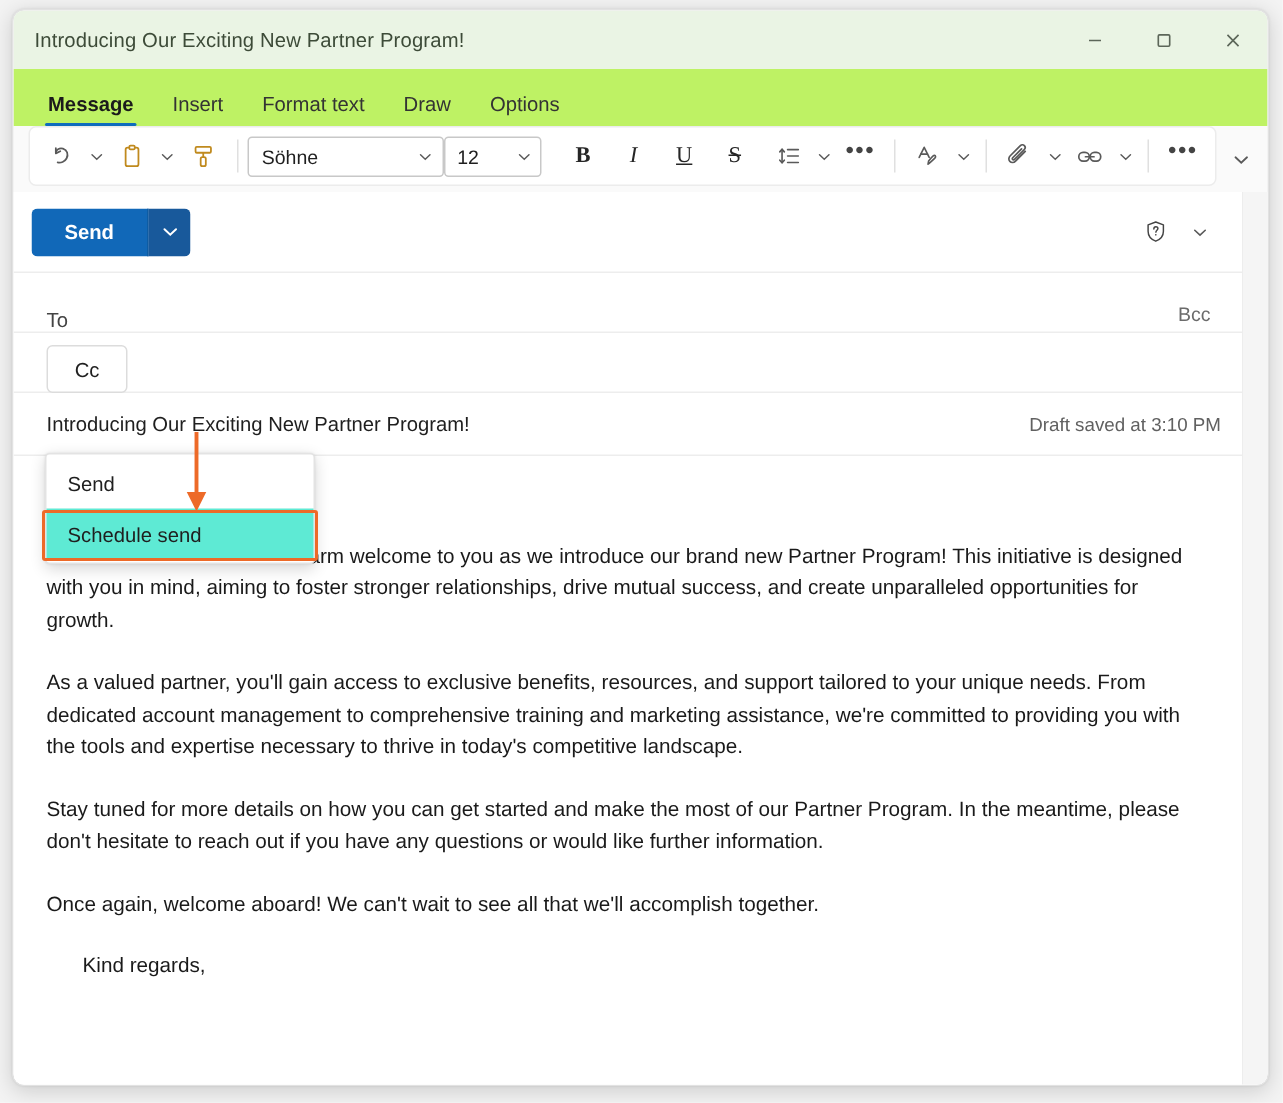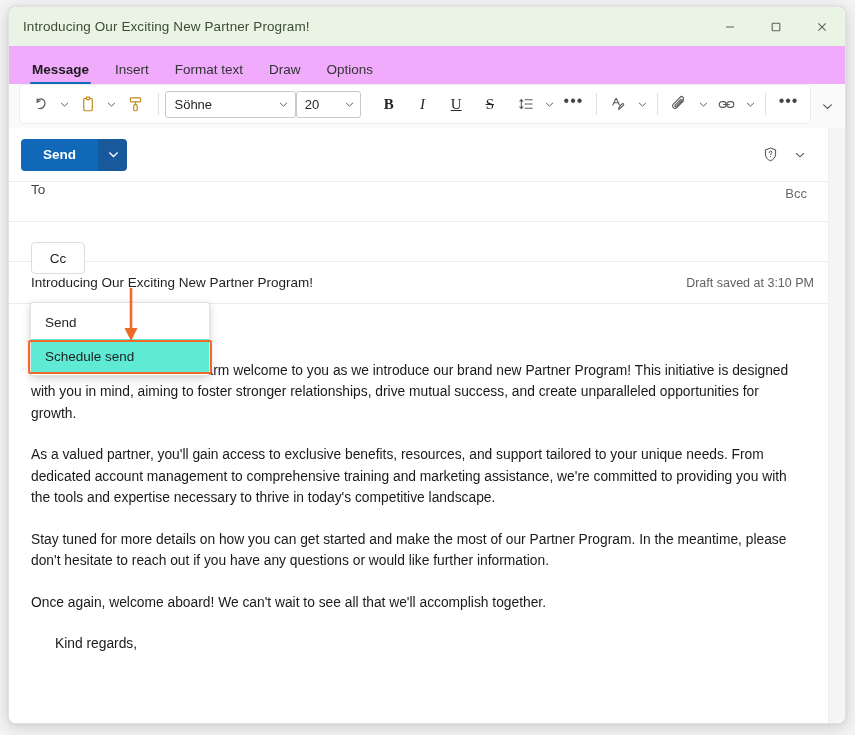--- a/index.html
+++ b/index.html
@@ -42,21 +42,21 @@
   .win-btn {
     width: 46px; height: 39px;
     display: flex; align-items: center; justify-content: center;
     cursor: default;
   }
   .win-btn svg { stroke: #5c6659; }
 
   
   #tabbar {
     height: 38px;
-    background: #f0abfc;
+    background: #bef264;
     display: flex;
     align-items: flex-end;
     padding-left: 10px;
     position: relative;
   }
   .tab {
     position: relative;
     padding: 0 13px 8px 13px;
     font-size: 13.5px;
     color: #333333;
@@ -196,21 +196,21 @@
   .hdr-icon-btn {
     width: 28px; height: 28px;
     display: flex; align-items: center; justify-content: center;
     border-radius: 4px; cursor: default;
   }
 
   
   .recip-row {
     height: 40px;
     display: flex;
-    align-items: flex-start;
+    align-items: flex-end;
     padding: 0 14px 0 22px;
     border-bottom: 1px solid #ededed;
     position: relative;
   }
   .recip-label {
     font-size: 13.5px;
     color: #444444;
     width: 34px;
     cursor: default;
   }
@@ -225,21 +225,21 @@
   }
   .recip-extra {
     font-size: 13px;
     color: #6b6b6b;
     padding: 4px 7px;
     border-radius: 4px;
     cursor: default;
   }
   #cc-chip {
     position: absolute;
-    left: 22px; top: 20px;
+    left: 22px; top: 8px;
     width: 54px; height: 32px;
     border: 1px solid #dcdcdc;
     border-radius: 4px;
     background: #ffffff;
     display: flex; align-items: center; justify-content: center;
     font-size: 13.5px;
     color: #1f1f1f;
     cursor: default;
     z-index: 2;
   }
@@ -390,21 +390,21 @@
 
       <div class="combo combo-font">
         <span class="combo-val">Söhne</span>
         <span class="combo-arrow">
           <svg width="9" height="9" viewBox="0 0 10 10" fill="none" stroke="#5a5a5a" stroke-width="1.1" stroke-linecap="round">
               <path d="M1.5 3.5 L5 6.8 L8.5 3.5"></path>
             </svg>
         </span>
       </div>
       <div class="combo combo-size">
-        <span class="combo-val">20</span>
+        <span class="combo-val">12</span>
         <span class="combo-arrow">
           <svg width="9" height="9" viewBox="0 0 10 10" fill="none" stroke="#5a5a5a" stroke-width="1.1" stroke-linecap="round">
               <path d="M1.5 3.5 L5 6.8 L8.5 3.5"></path>
             </svg>
         </span>
       </div>
 
       <div class="tb-btn" style="margin-left:10px;width:34px">
         <span class="bold-g">B</span>
       </div>

